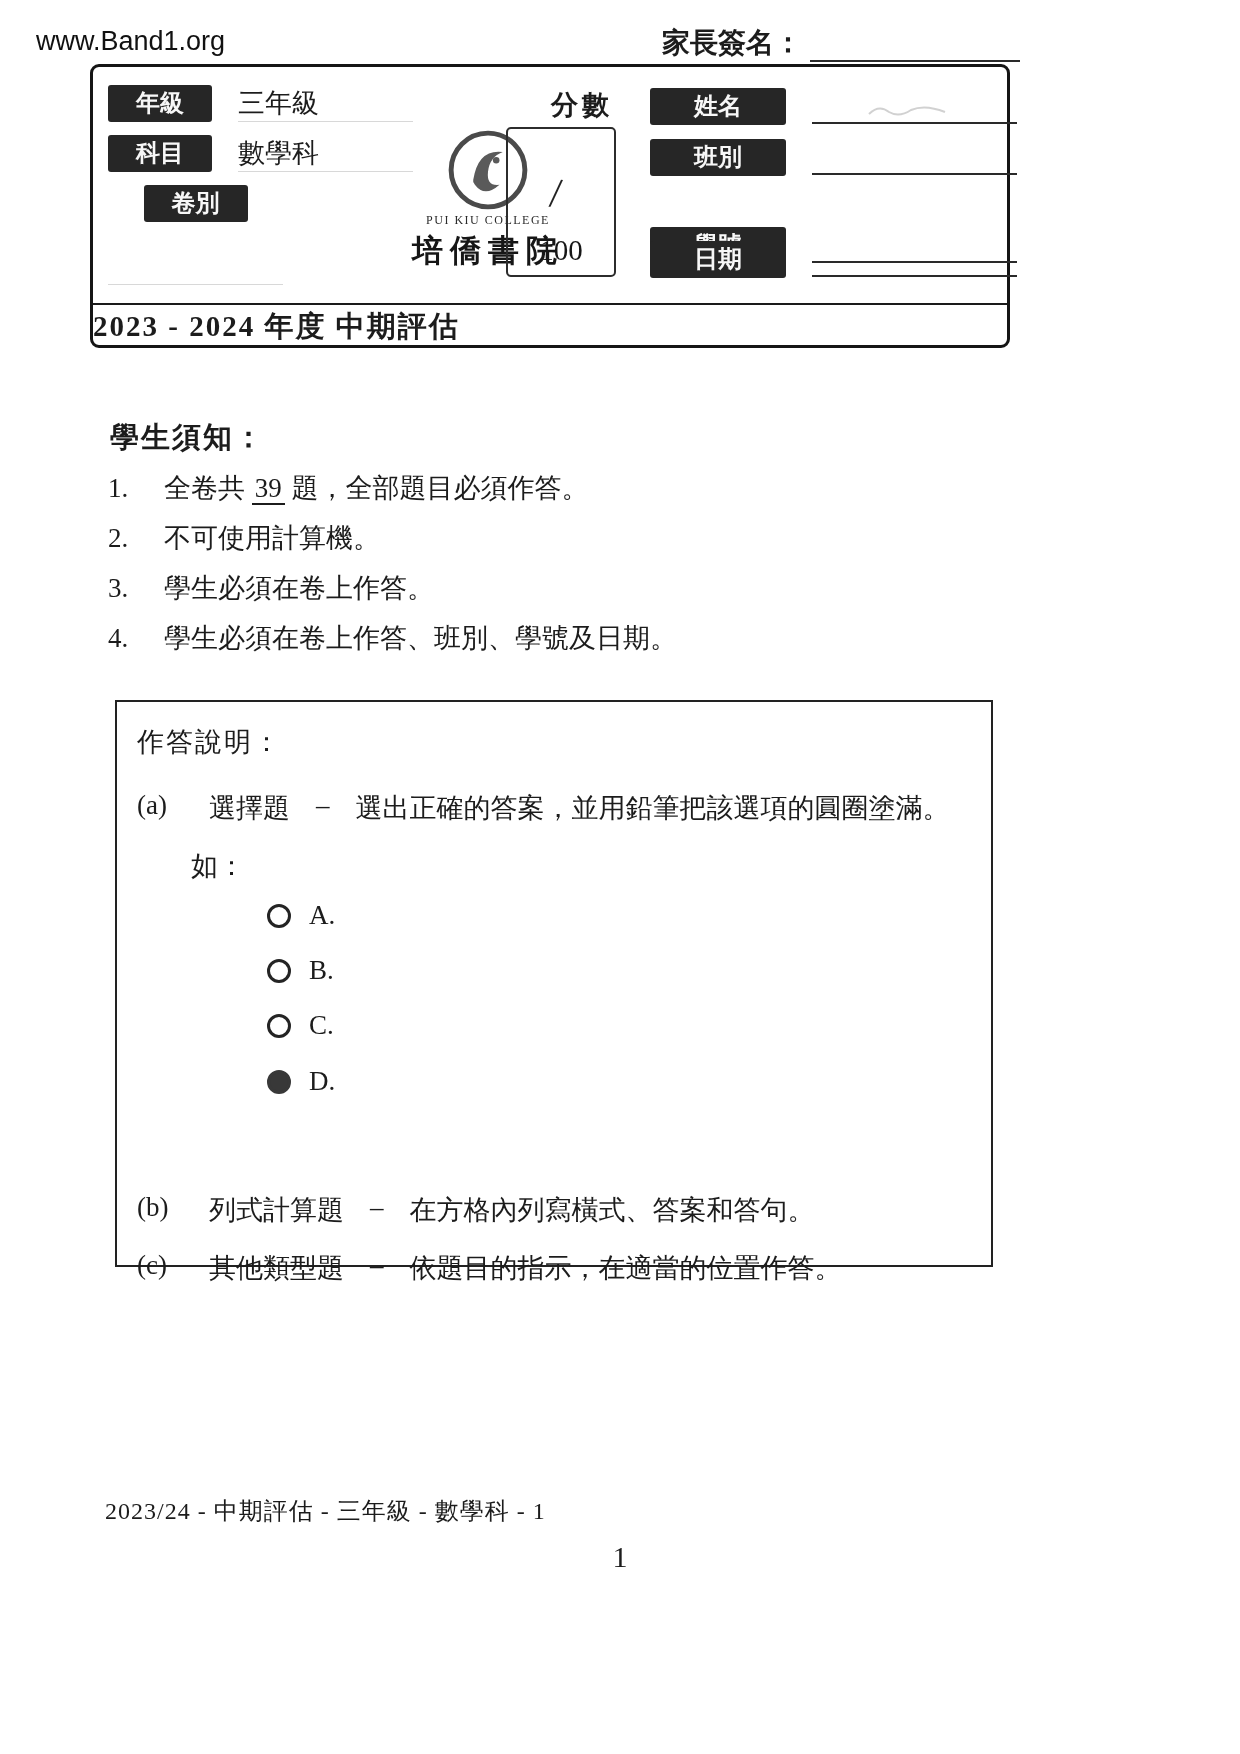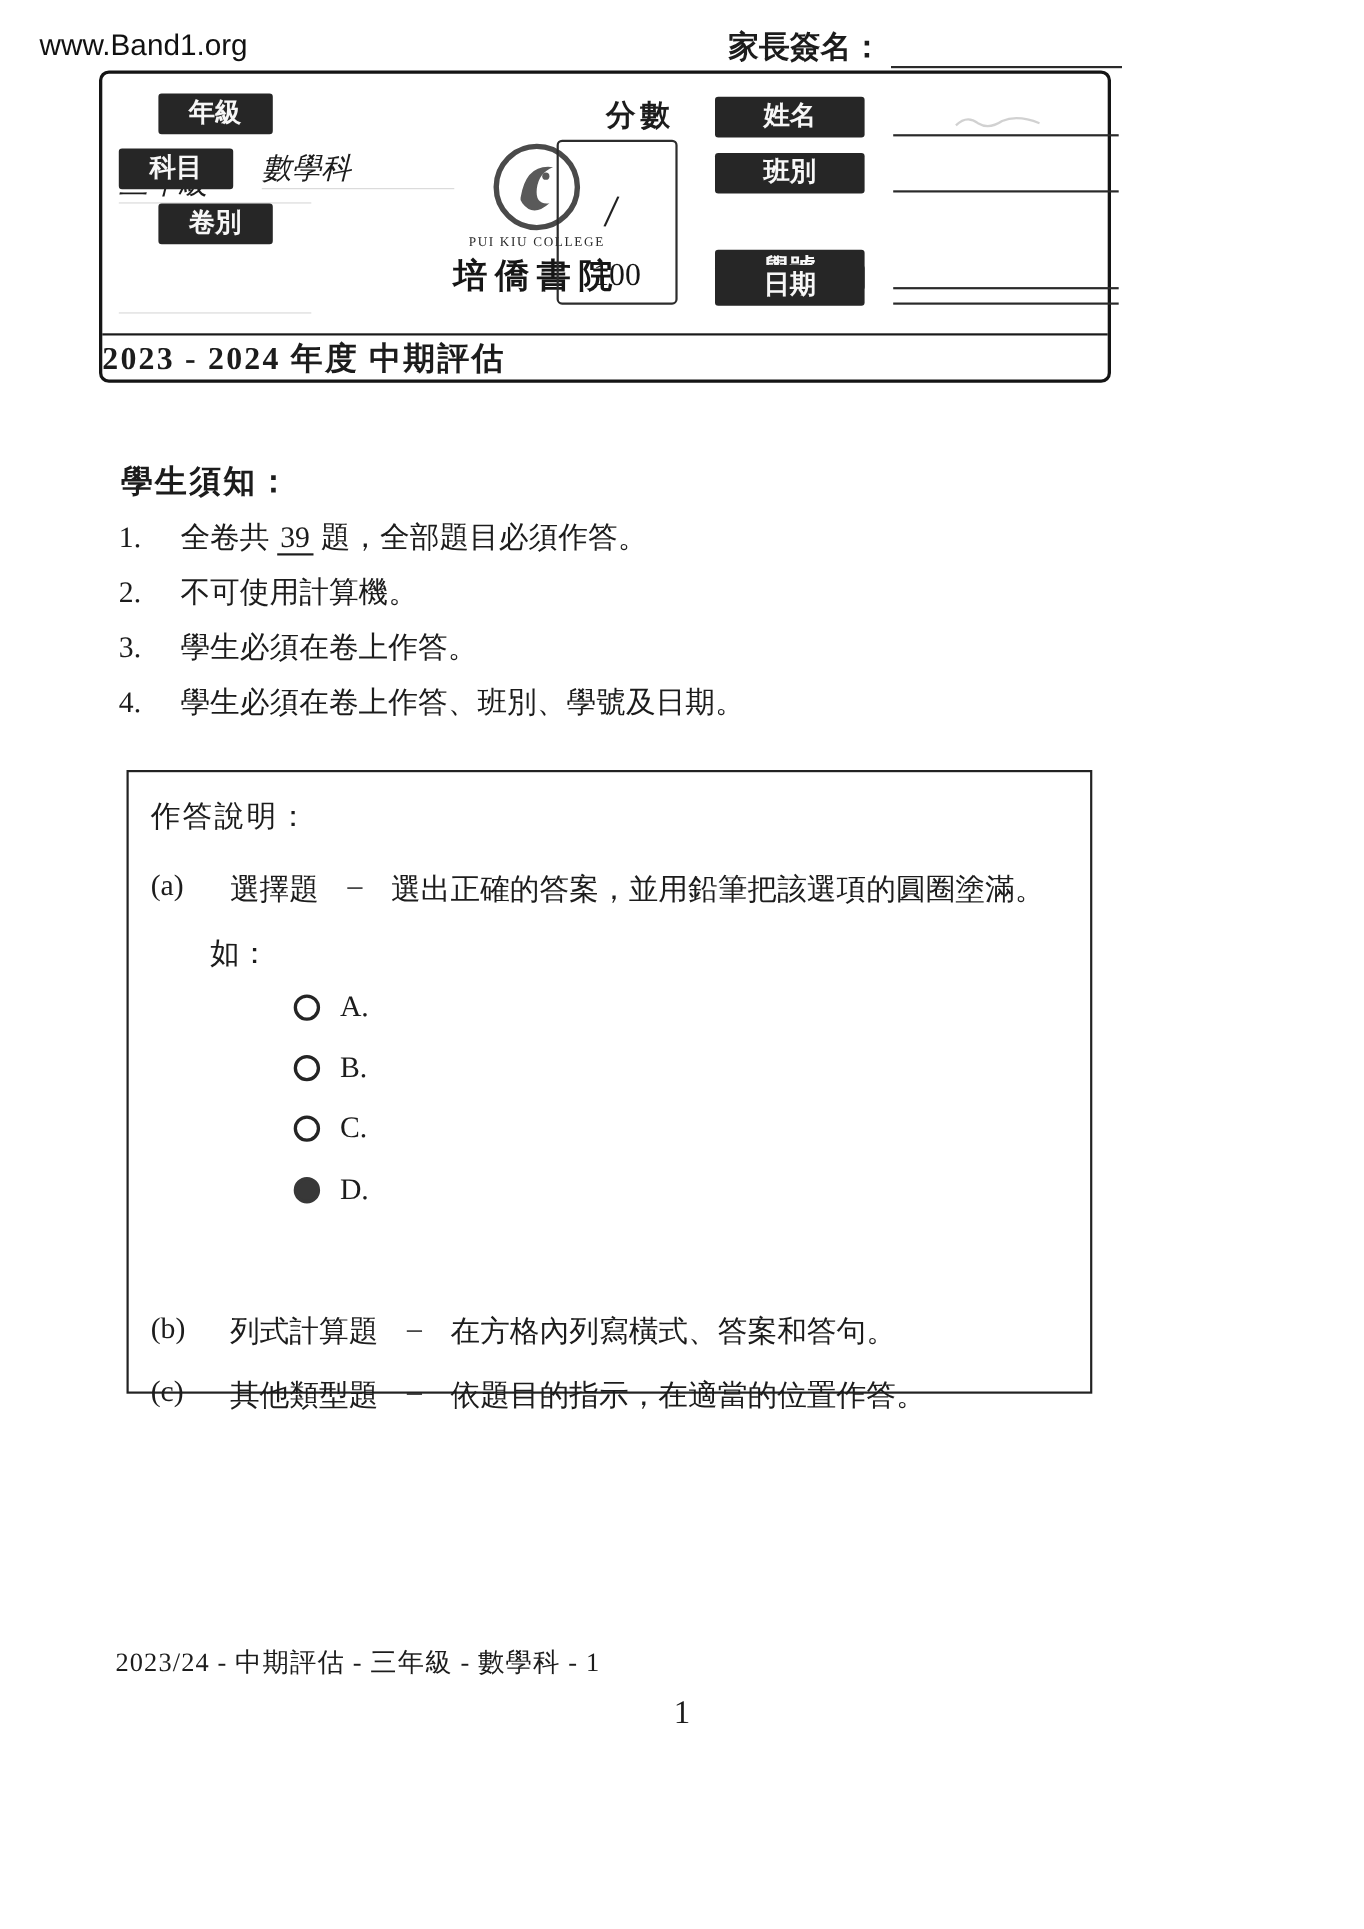--- a/index.html
+++ b/index.html
@@ -31,21 +31,21 @@
     position:absolute; left:90px; top:64px; width:920px; height:284px;
     border:3px solid #151515; border-radius:9px;
   }
   .hrow { position:absolute; display:flex; align-items:center; gap:26px; }
   .tag {
     display:inline-block; width:104px; height:37px; line-height:37px;
     background:#262626; color:#f7f7f7; text-align:center;
     font-size:24px; font-weight:bold; border-radius:3px;
   }
   .tag.wide { width:136px; }
-  .val { font-size:27px; min-width:175px; height:37px; line-height:37px; border-bottom:1px solid #d8d8d8;font-style:italic; }
+  .val { font-size:27px; min-width:175px; height:37px; line-height:37px; border-bottom:1px solid #d8d8d8; }
   .blank { position:relative; width:205px; height:34px; border-bottom:2px solid #2a2a2a; }
   .scribble { position:absolute; left:55px; top:12px; opacity:.45; }
 
   .logo-wrap { position:absolute; left:290px; top:62px; width:210px; text-align:center; }
   .logo-circle { display:block; margin:0 auto; }
   .school-en { font-size:12px; letter-spacing:1.5px; color:#2b2b2b; margin-top:2px;
     font-family:"Liberation Serif","DejaVu Serif",serif; }
   .school-zh { font-size:31px; font-weight:bold; letter-spacing:7px; color:#161616; margin-top:2px; }
 
   .score-label { position:absolute; left:458px; top:20px; font-size:27px; font-weight:bold; letter-spacing:4px; }
@@ -97,21 +97,21 @@
 
   <div class="watermark">www.Band1.org</div>
 
   <div class="parent-sign">
     <span>家長簽名：</span>
     <span class="sign-line"></span>
   </div>
 
   <div class="header-box">
 
-    <div class="hrow" style="left:15px; top:18px;flex-direction:column;">
+    <div class="hrow" style="left:15px; top:18px;">
       <span class="tag">年級</span>
       <span class="val">三年級</span>
     </div>
     <div class="hrow" style="left:15px; top:68px;">
       <span class="tag">科目</span>
       <span class="val">數學科</span>
     </div>
     <div class="hrow" style="left:15px; top:118px;flex-direction:column;">
       <span class="tag">卷別</span>
       <span class="val"></span>

